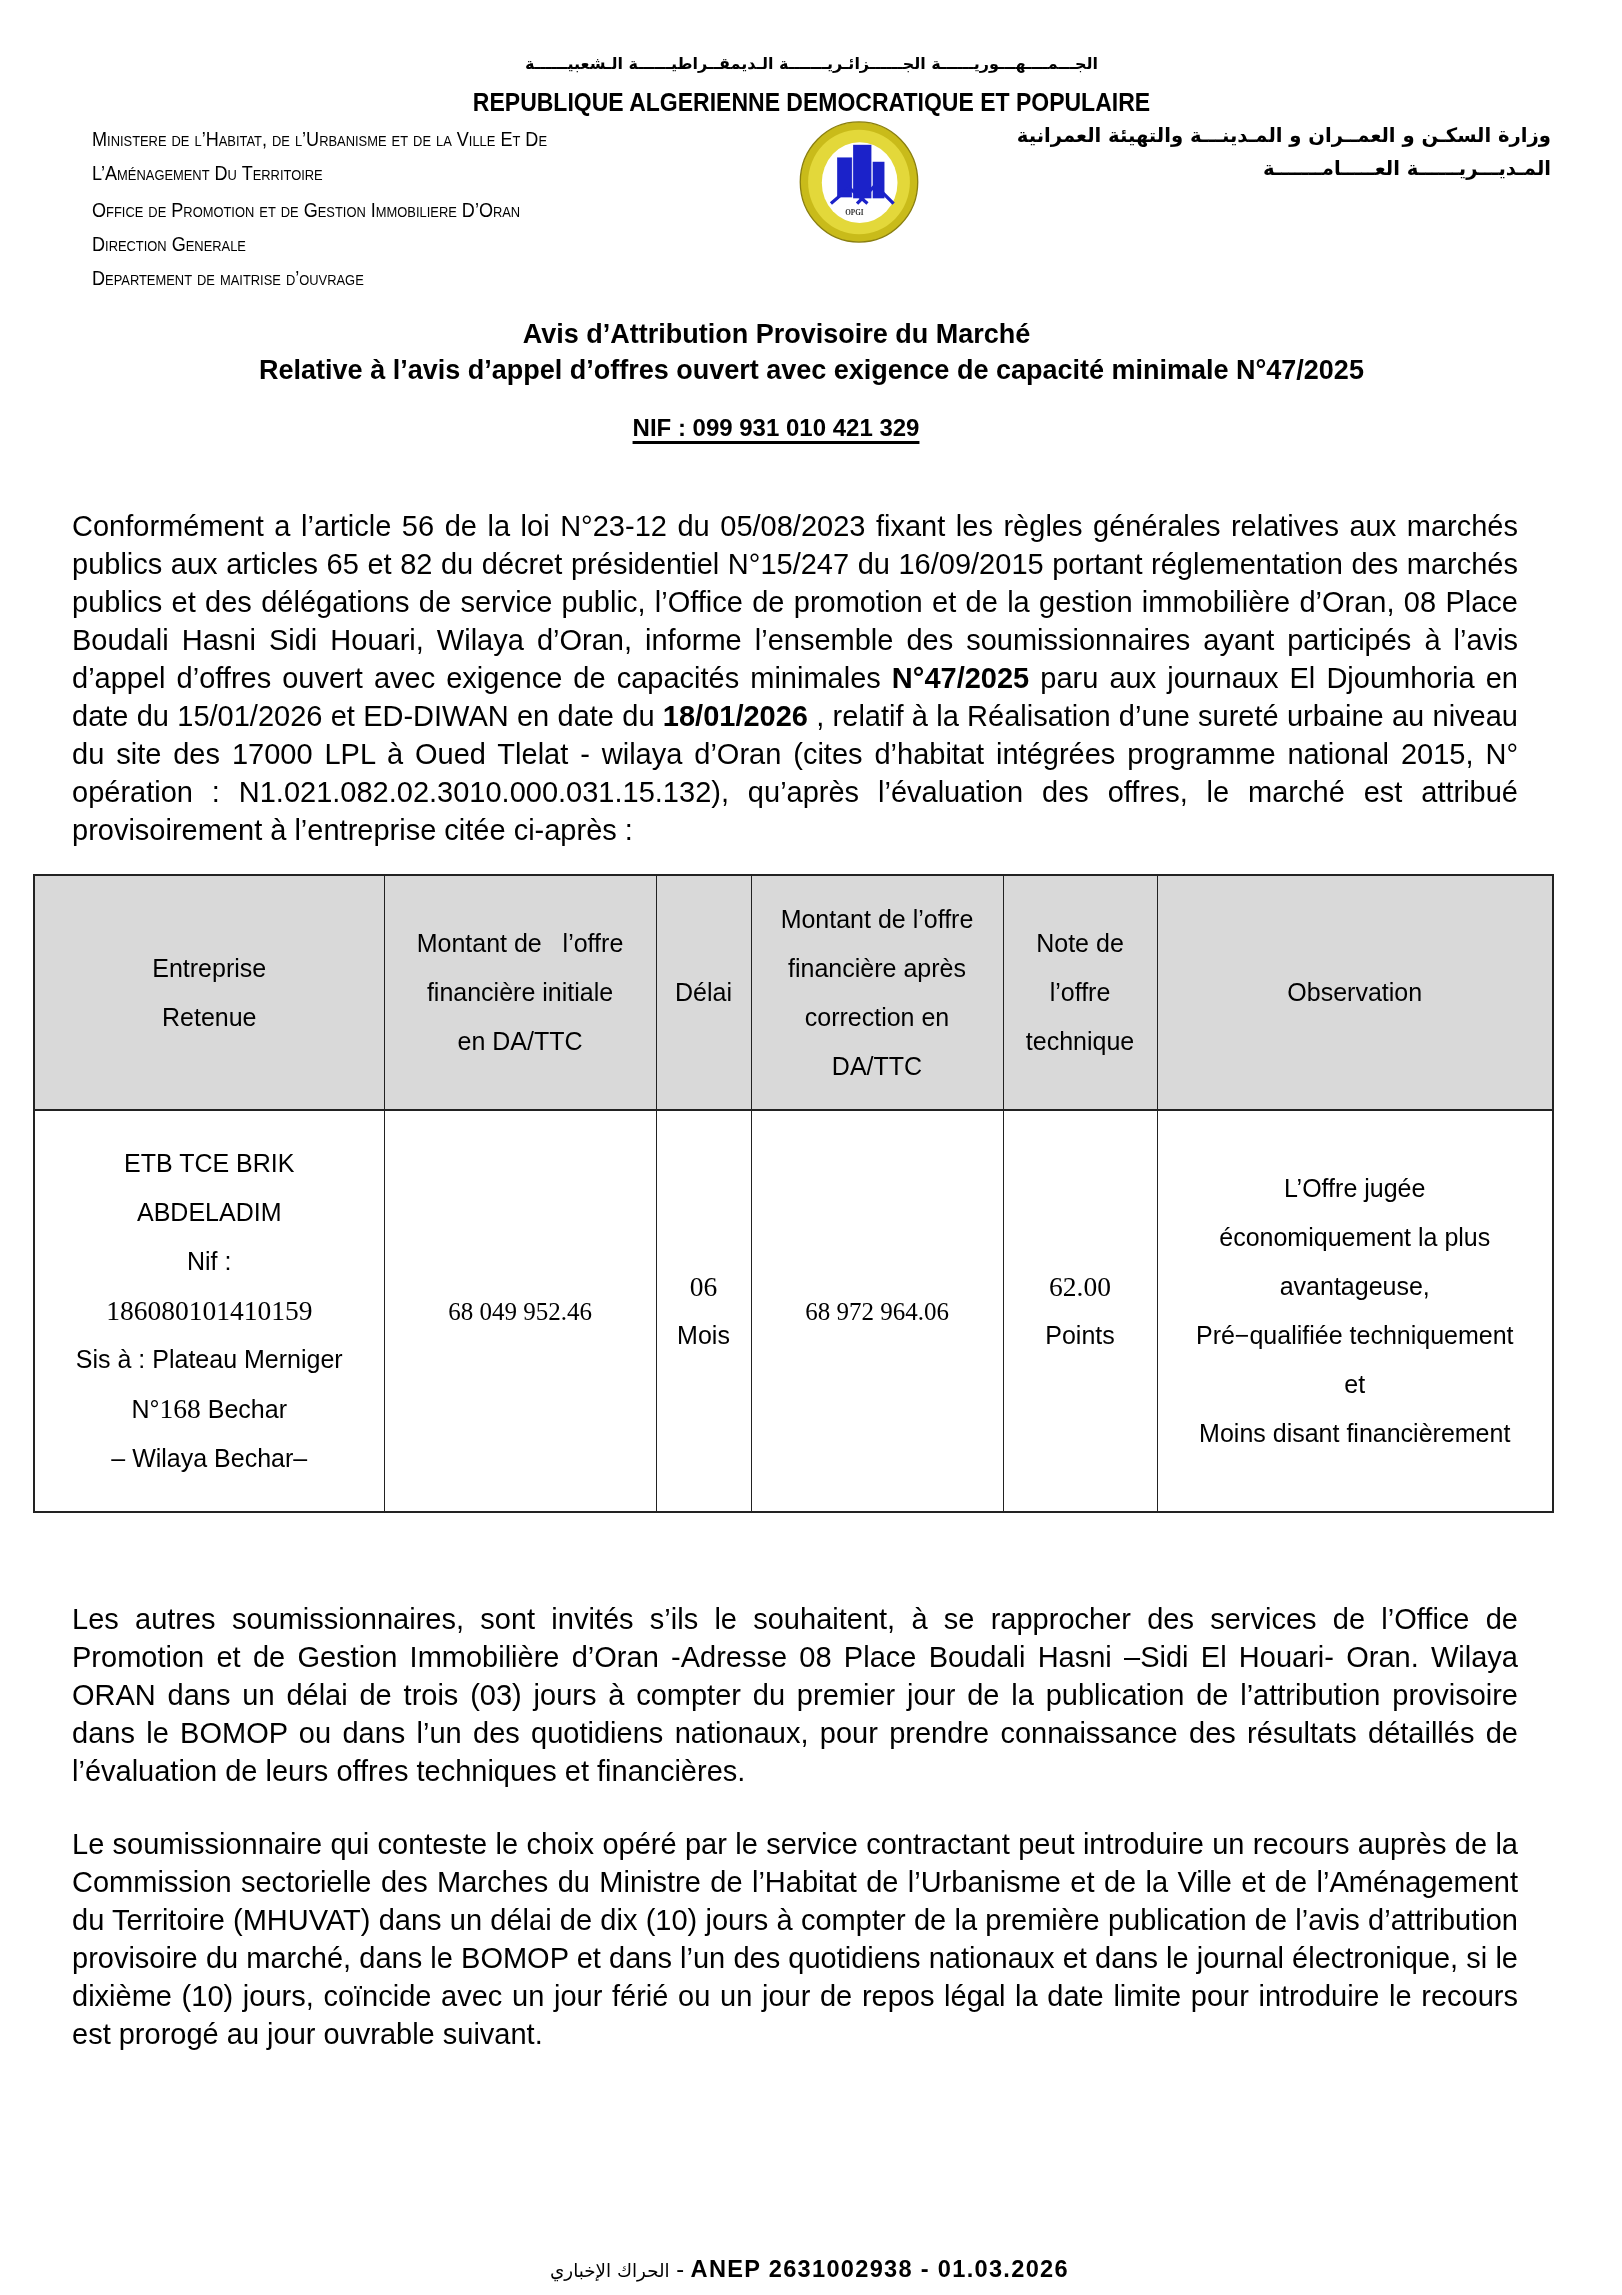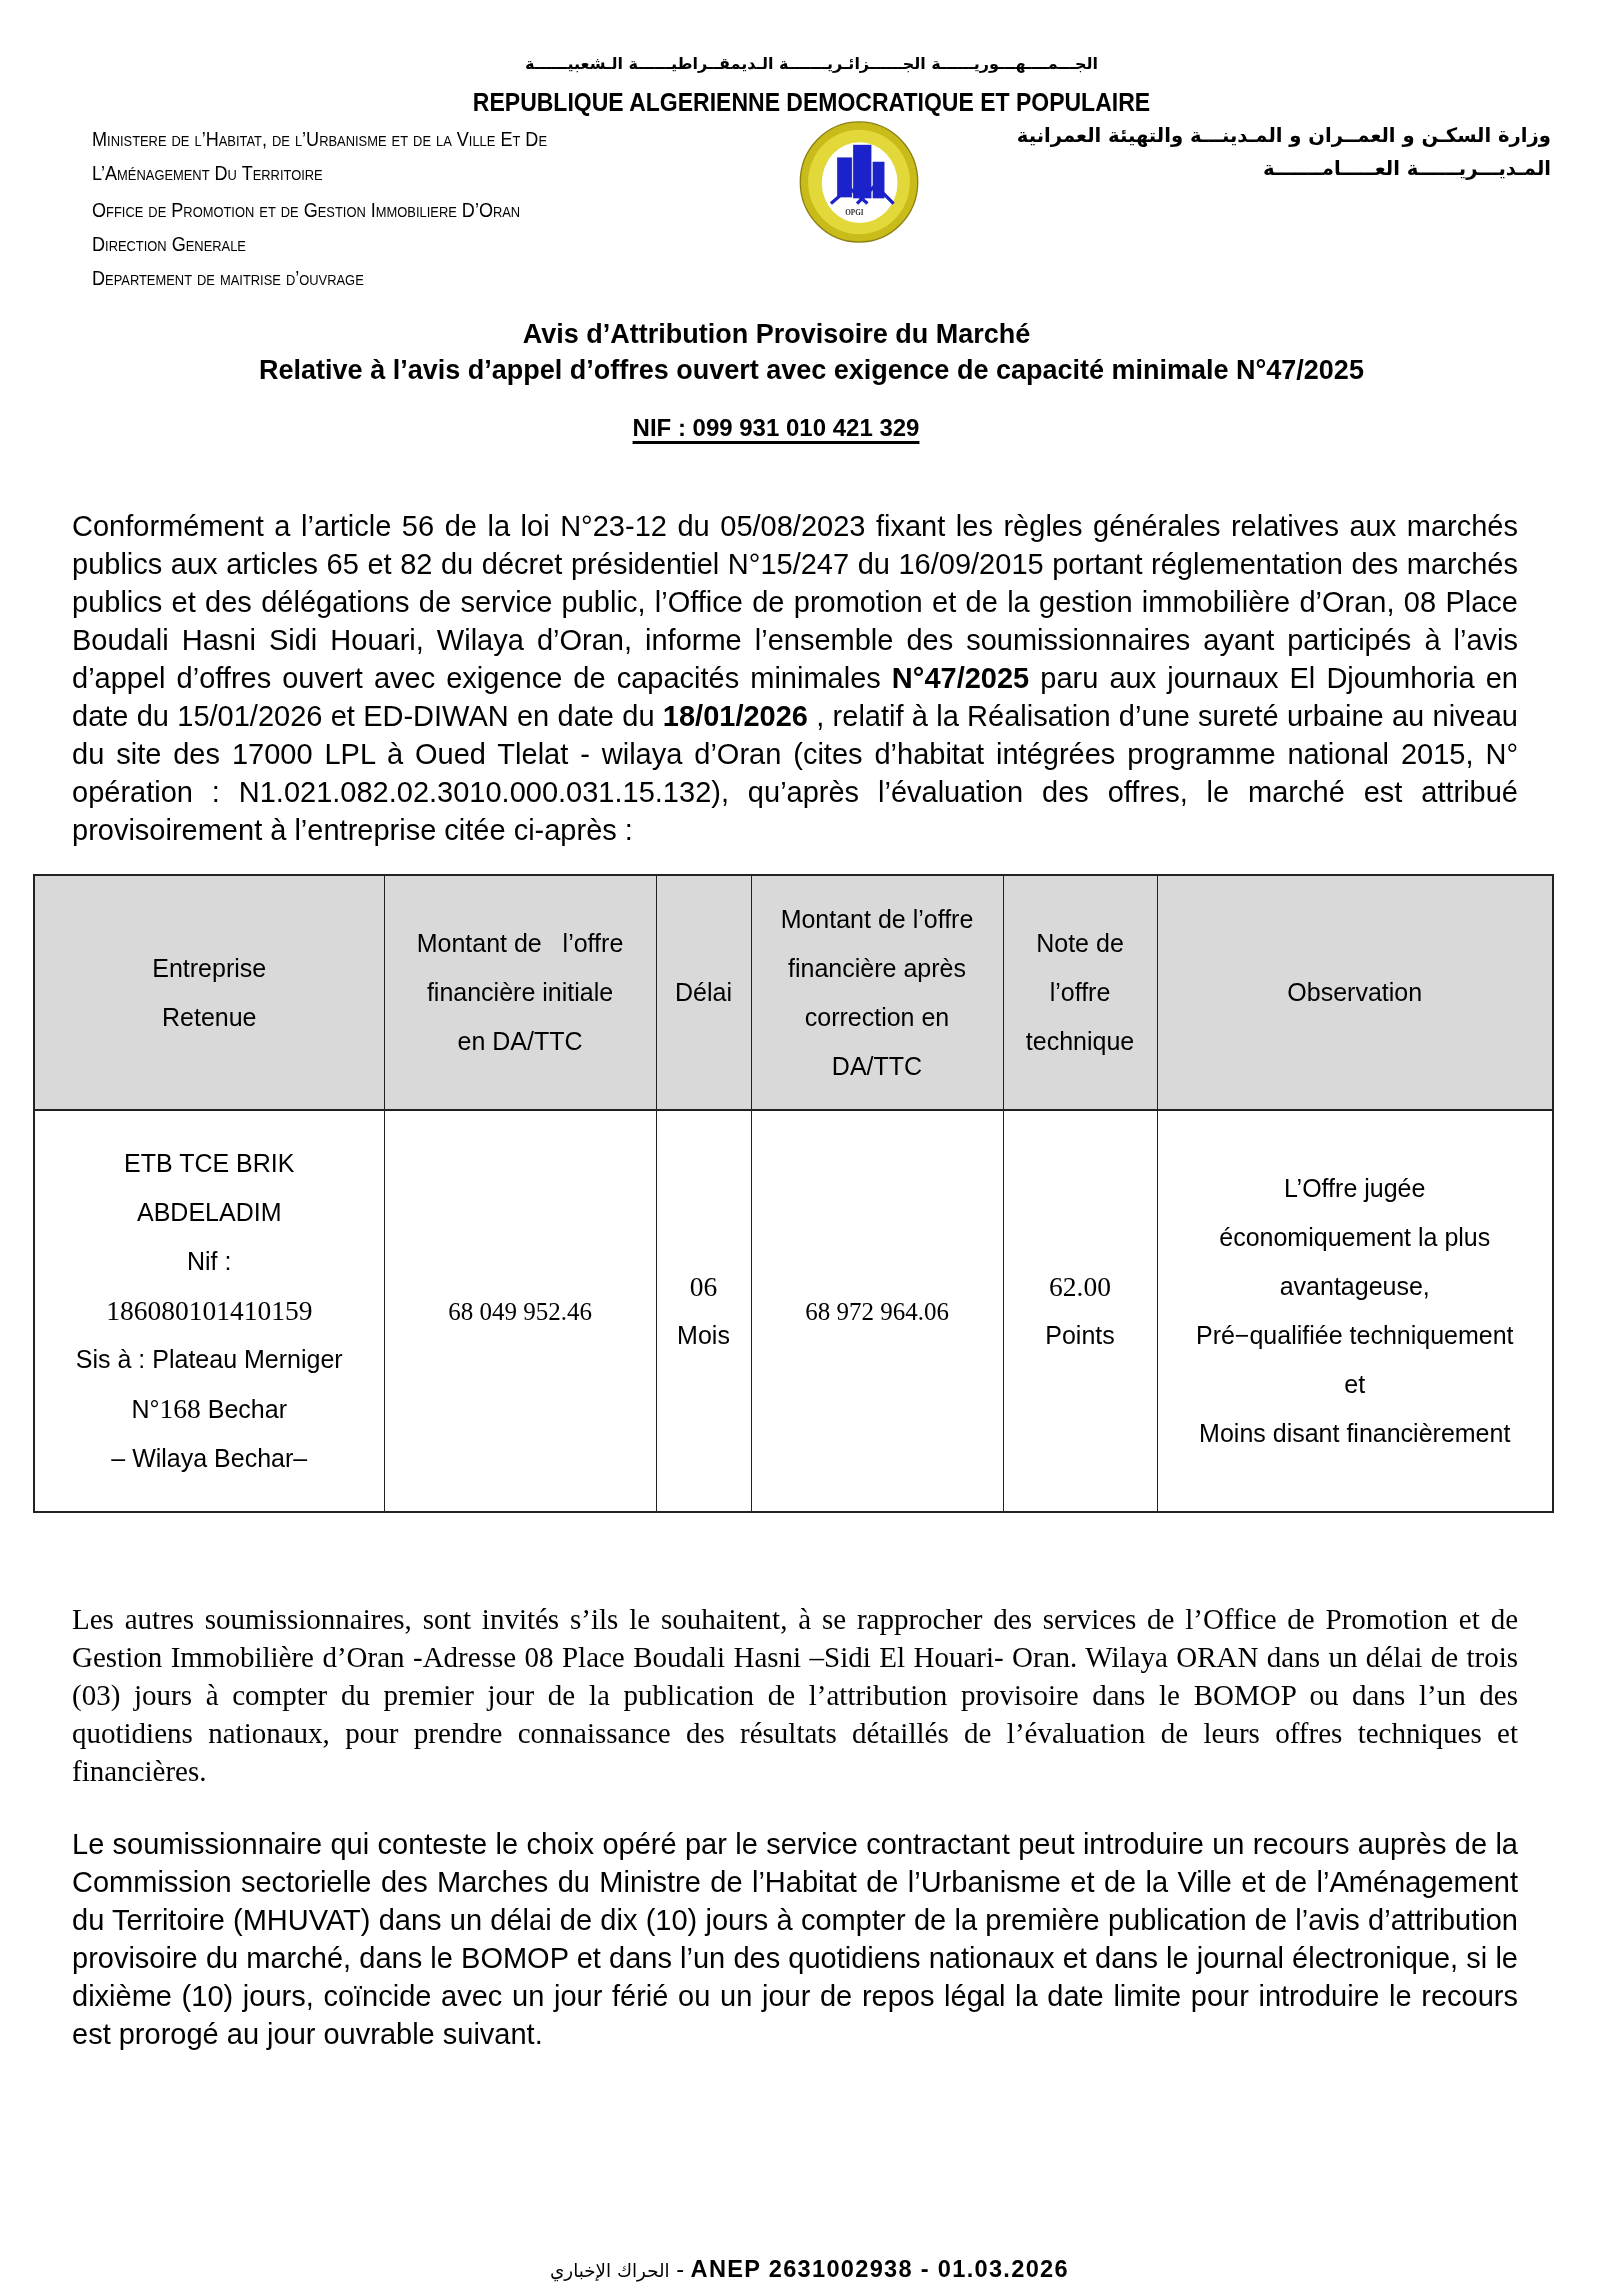--- a/index.html
+++ b/index.html
@@ -17,21 +17,21 @@
 
   
   .t1 { left: 0; width: 1553px; top: 319px; text-align: center; font-weight: bold; font-size: 27px; }
   .t2 { left: 0; width: 1623px; top: 355px; text-align: center; font-weight: bold; font-size: 27px; }
   .nif { left: 8px; width: 1536px; top: 414px; text-align: center; font-weight: bold; font-size: 24px; }
   .nif span { text-decoration: underline; text-decoration-thickness: 2.6px; text-underline-offset: 5.2px; }
 
   
   .para { left: 72px; width: 1446px; font-size: 29px; line-height: 38px; text-align: justify; text-align-last: left; margin-top: 48px; }
   .p1 { top: 459px; }
-  .p2 { top: 1552px; font-family: Liberation Serif, serif; }
+  .p2 { top: 1552px; }
   .p3 { top: 1777px; }
   .para b { font-weight: bold; }
 
   
   table.award { position: absolute; left: 33px; top: 874px; width: 1518px; border-collapse: collapse; table-layout: fixed; }
   table.award td, table.award th { border: 1.3px solid #222; text-align: center; vertical-align: middle; font-weight: normal; font-size: 25px; line-height: 49px; padding: 0 5.2px; }
   table.award thead th { background: #d9d9d9; height: 233px; }
   table.award tbody td { height: 400px; }
   table.award thead tr { border-bottom: 2.6px solid #222; }
   table.award { border: 2px solid #222; }

